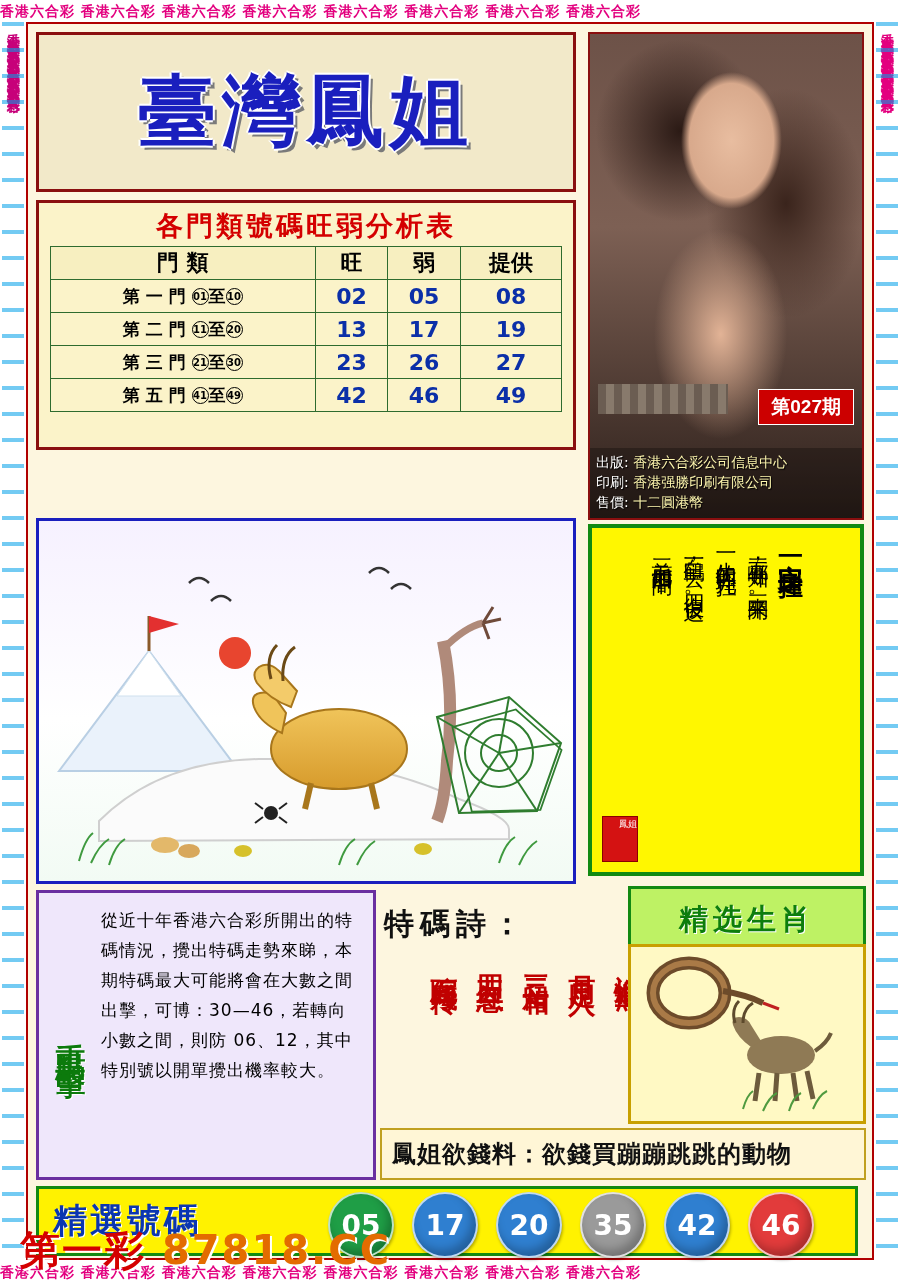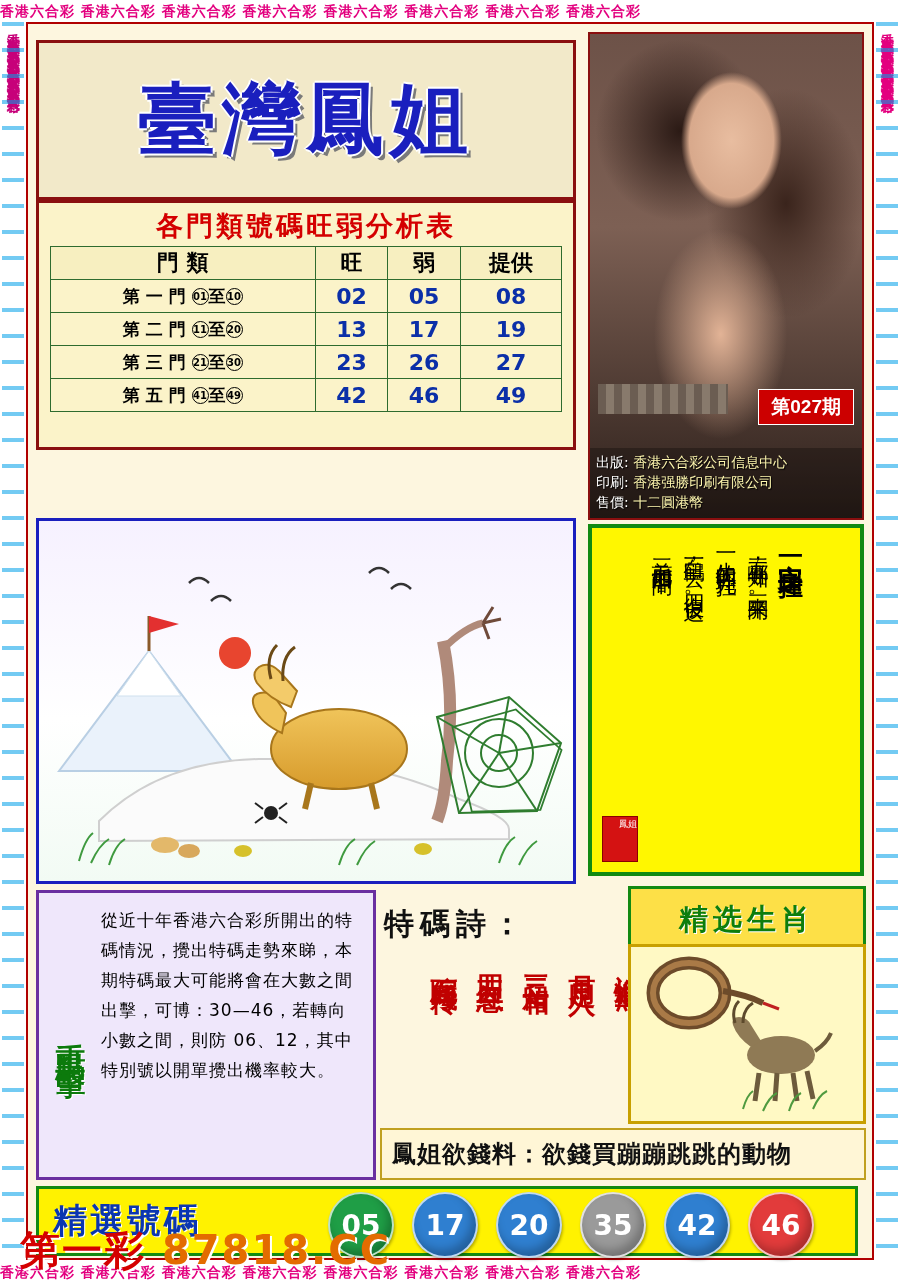--- a/index.html
+++ b/index.html
@@ -47,21 +47,21 @@
     border:2px solid #b00000;
     box-sizing:border-box;
   }
 
   
   .title-box{
     position:absolute;left:8px;top:8px;width:540px;height:160px;
     background:#f2e9c9;
     border:3px solid #8a0f0f;
     box-sizing:border-box;
-    display:flex;align-items:center;justify-content:center;margin-top:8px;
+    display:flex;align-items:center;justify-content:center;
   }
   .title-box .title-text{
     font-family:"DejaVu Sans", sans-serif;
     font-size:78px;
     font-weight:bold;
     color:#1a1fbe;
     letter-spacing:6px;
     text-shadow:
       2px 0 0 #fff, -2px 0 0 #fff, 0 2px 0 #fff, 0 -2px 0 #fff,
       4px 4px 0 #7a7a7a;
@@ -225,21 +225,21 @@
   .poem-grid .pcol{
     writing-mode:vertical-rl;text-orientation:upright;
     font-family:"DejaVu Sans", sans-serif;
     font-size:27px;line-height:40px;color:#c00000;font-weight:bold;
     letter-spacing:4px;
   }
 
   
   .zodiacHead{
     position:absolute;left:600px;top:862px;width:238px;height:68px;
-    background:#fde047;
+    background:#bef264;
     border:3px solid #128a12;
     box-sizing:border-box;
     display:flex;align-items:center;justify-content:center;
     font-family:"DejaVu Sans", sans-serif;
     font-size:29px;font-weight:bold;color:#0d7d0d;
     letter-spacing:5px;
     text-shadow:1px 1px 0 #fff;
   }
   .zodiacBox{
     position:absolute;left:600px;top:920px;width:238px;height:180px;

